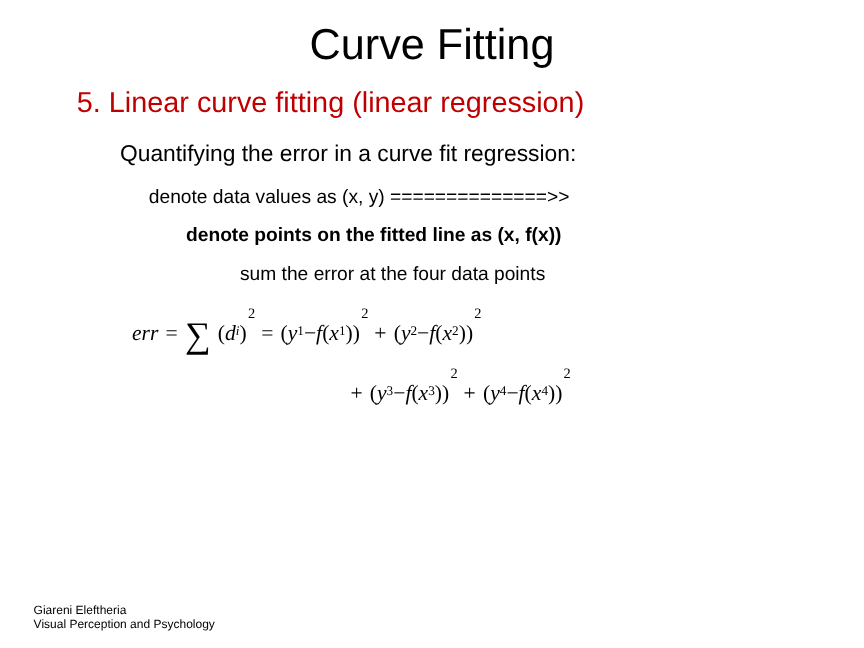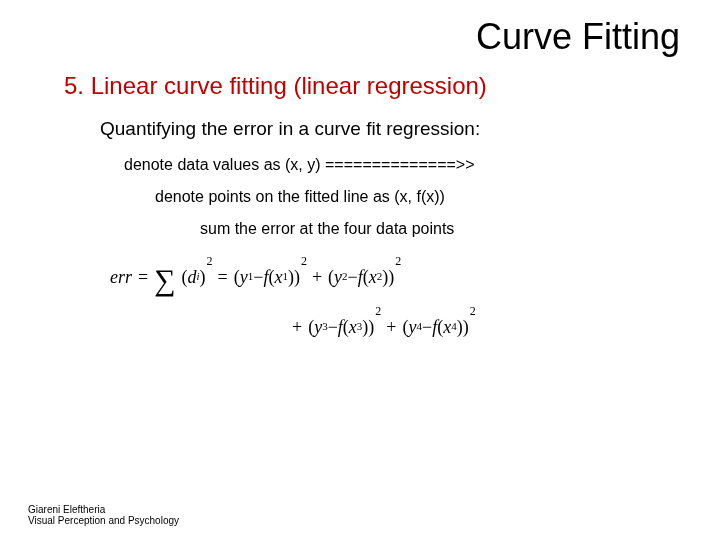--- a/index.html
+++ b/index.html
@@ -12,21 +12,21 @@
     overflow: hidden;
   }
   .slide {
     width: 100%;
     height: 100%;
     padding: 10px 40px 0 40px;
   }
   .title {
     font-size: 36px;
     font-weight: 400;
-    text-align: right;
+    text-align: center;
     color: #000;
     margin-top: 6px;
     margin-bottom: 14px;
   }
   .subtitle {
     font-size: 24px;
     color: #c00000;
     text-align: left;
     margin-left: 24px;
     margin-bottom: 18px;
@@ -44,20 +44,21 @@
     text-align: left;
     margin-left: 84px;
     margin-bottom: 14px;
   }
   .line3 {
     font-size: 16px;
     color: #000;
     text-align: left;
     margin-left: 115px;
     margin-bottom: 14px;
+    font-weight: bold;
   }
   .line4 {
     font-size: 16px;
     color: #000;
     text-align: left;
     margin-left: 160px;
     margin-bottom: 20px;
   }
   .equation {
     margin-left: 70px;

